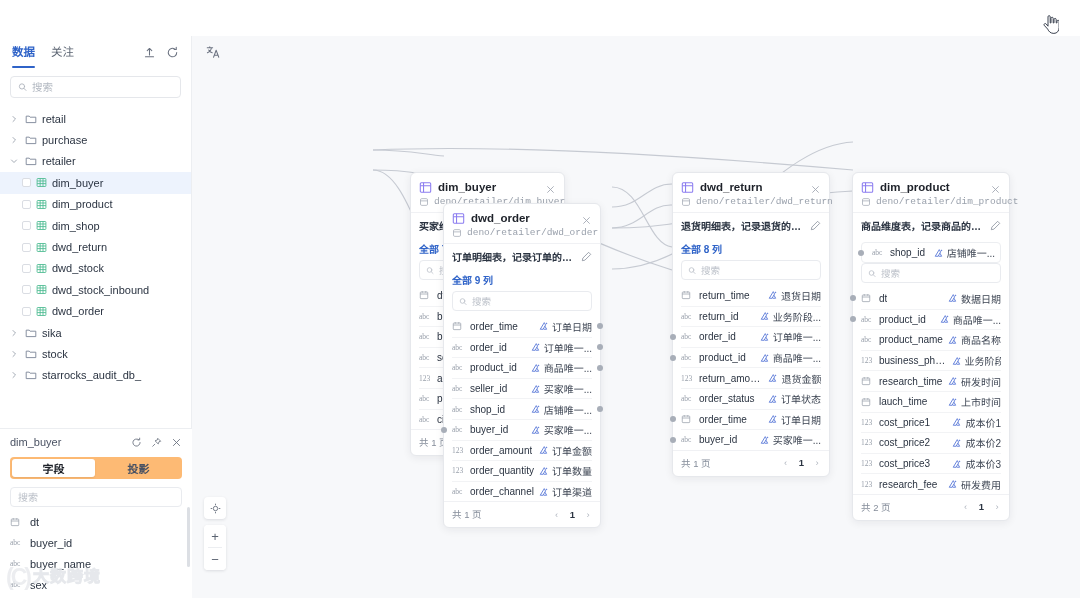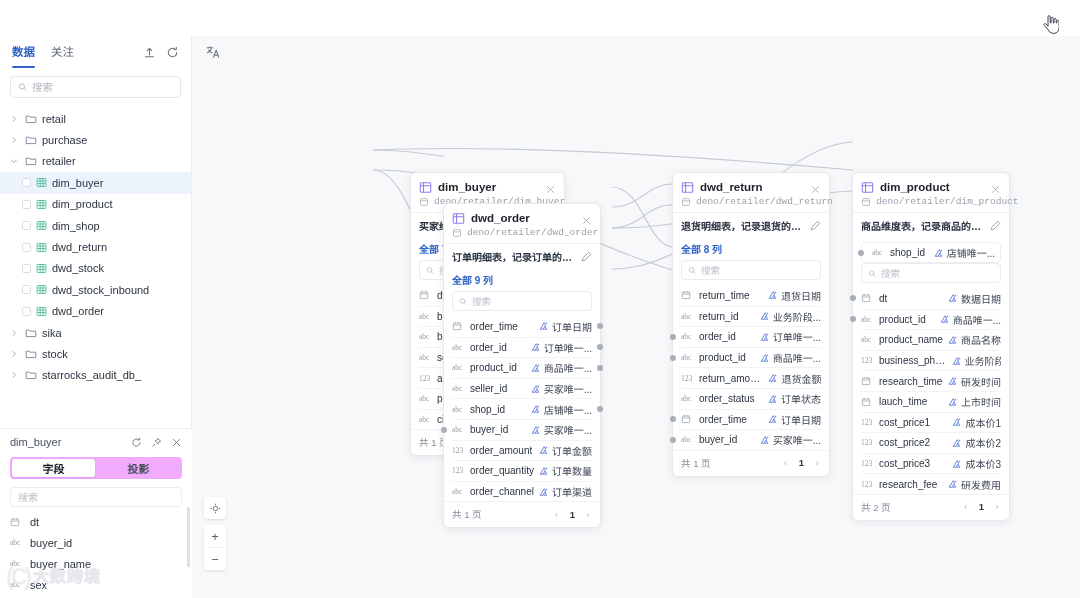--- a/index.html
+++ b/index.html
@@ -75,21 +75,21 @@
 
   
   .fieldpanel {
     position: absolute; left: 0; bottom: 0; width: 192px; height: 170px;
     background: #fff; border-top: 1px solid #eceef1;
   }
   .fp-head { height: 26px; display: flex; align-items: center; padding: 0 10px; }
   .fp-title { font-size: 11px; color: #4a5263; }
   .fp-head-icons { margin-left: auto; display: flex; gap: 9px; align-items: center; }
   .segmented {
-    margin: 2px 10px 0; height: 22px; background: #f0abfc; border-radius: 4px;
+    margin: 2px 10px 0; height: 22px; background: #fdba74; border-radius: 4px;
     display: flex; padding: 2px; gap: 2px;
   }
   .seg {
     flex: 1; border-radius: 3px; font-size: 11px; color: #4a5263; display: flex;
     align-items: center; justify-content: center; cursor: pointer; font-weight: 600;
   }
   .seg.active { background: #fff; color: #1d2129; box-shadow: 0 1px 2px rgba(0,0,0,.08); }
   .fp-search {
     margin: 8px 10px 2px; height: 20px; border: 1px solid #e9ebef; border-radius: 4px;
     display: flex; align-items: center; padding: 0 7px; background: #fff;

